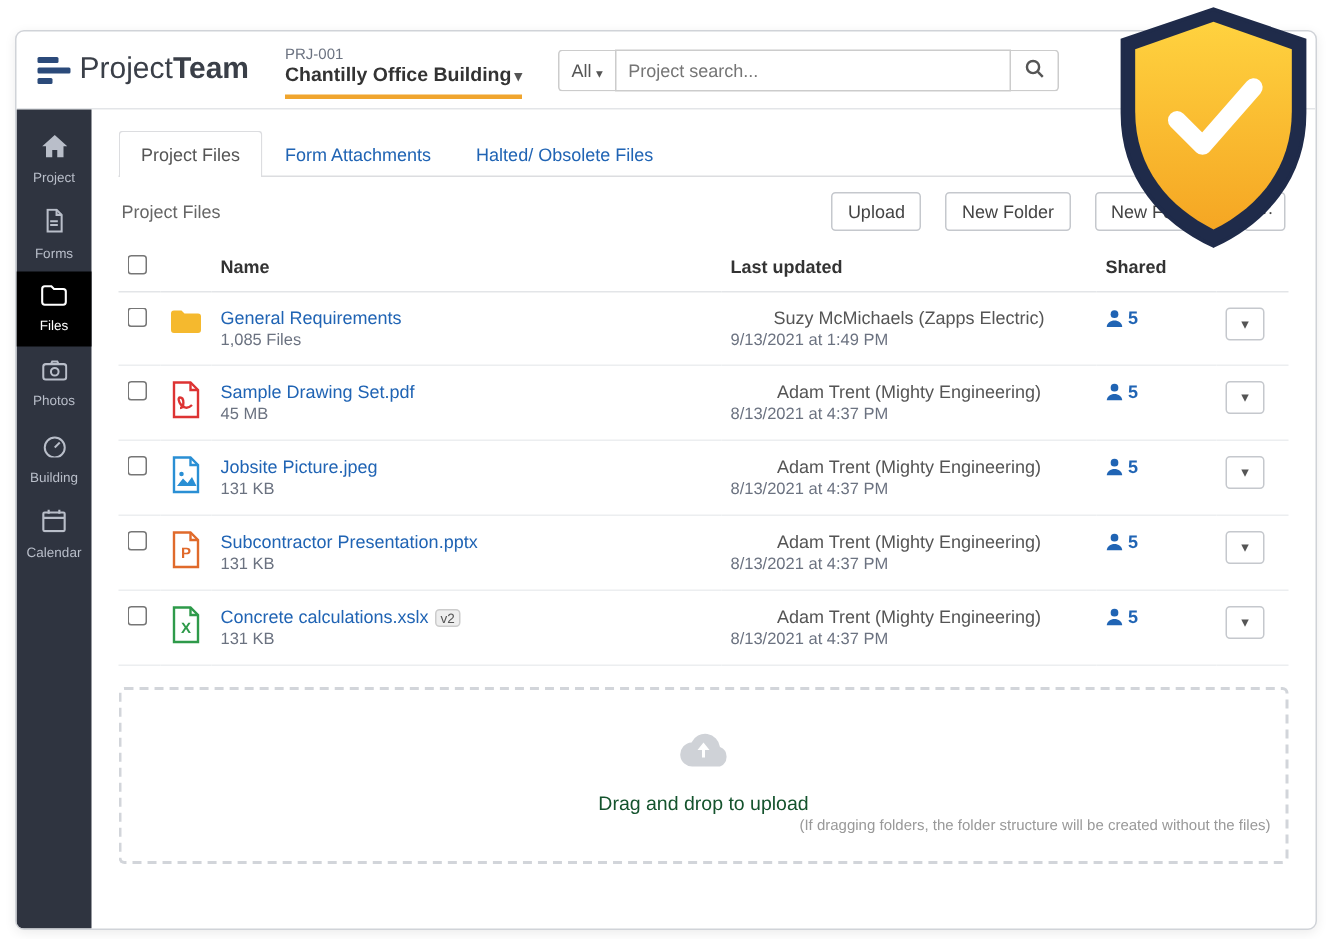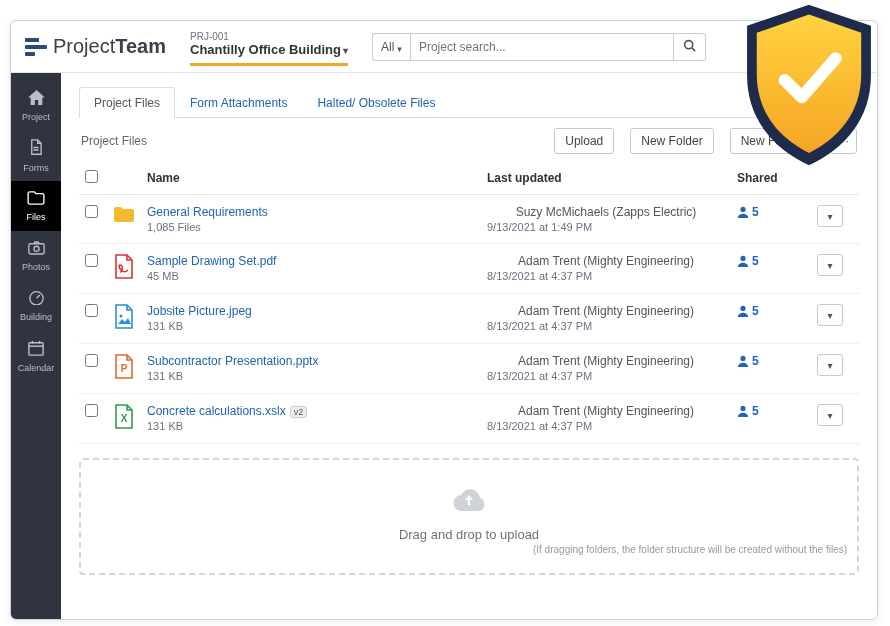--- a/index.html
+++ b/index.html
@@ -49,21 +49,21 @@
   .file-icon { width: 20px; text-align: center; vertical-align: top; }
   .file-name a { color: #2064b4; text-decoration: none; }
   .sub { color: #6b7280; font-size: 11px; margin-top: 2px; }
   .updated-by { color: #555; text-align: center; }
   .shared-link { color: #2064b4; font-weight: 600; display: flex; align-items: center; gap: 3px; }
   .row-menu { width: 26px; height: 22px; border: 1px solid #c5c8cd; border-radius: 3px; display: flex; align-items: center; justify-content: center; color: #555; font-size: 10px; cursor: pointer; }
   .badge-v { display: inline-block; background: #eee; border: 1px solid #ccc; border-radius: 3px; font-size: 9px; padding: 0 3px; color: #555; margin-left: 4px; }
 
   .dropzone { margin-top: 14px; border: 2px dashed #d2d5da; border-radius: 4px; text-align: center; padding: 26px 10px 18px; color: #888; }
   .dropzone .cloud { font-size: 30px; color: #c5c8cd; }
-  .dropzone .dz-main { margin-top: 6px; font-size: 13px; color: #737373; }
+  .dropzone .dz-main { margin-top: 6px; font-size: 13px; color: #14532d; }
   .dropzone .dz-sub { font-size: 10px; color: #999; margin-top: 2px; text-align: right; }
 
   
   .shield { position: absolute; right: 6px; top: 0; width: 150px; height: 170px; }
   .shield svg { width: 100%; height: 100%; }
 
   input[type=checkbox]{ width:13px; height:13px; }
 
   .ico-svg { width: 22px; height: 26px; }
 </style>

